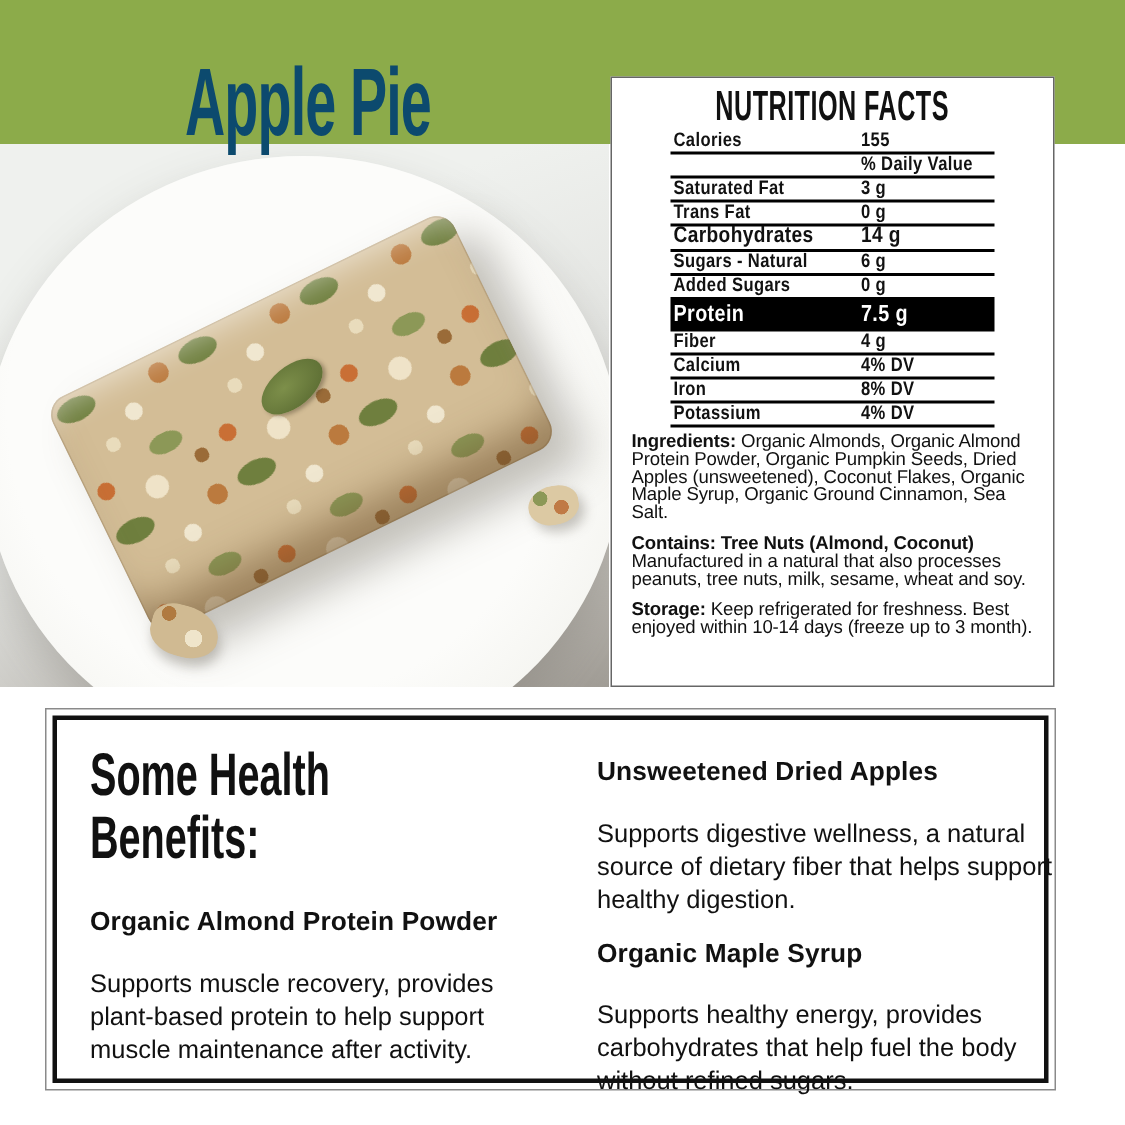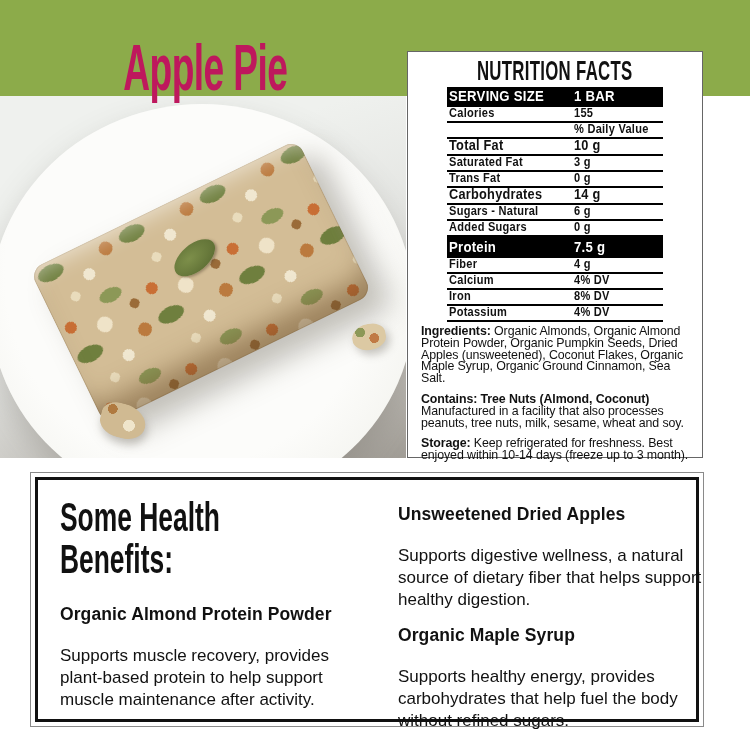--- a/index.html
+++ b/index.html
@@ -4,21 +4,21 @@
 <style>
   html,body{margin:0;padding:0;background:#fff;}
   #stage{position:relative;width:750px;height:750px;background:#fff;overflow:hidden;
          font-family:"Liberation Sans",sans-serif;color:#111;}
 
   
   .band{position:absolute;left:0;top:0;width:750px;height:96px;background:#8cab4a;z-index:1;}
 
   
   .ptitle{position:absolute;left:0;top:36px;width:410px;text-align:center;z-index:6;
-          font-size:64px;font-weight:700;line-height:1;color:#be185d;}
+          font-size:64px;font-weight:700;line-height:1;color:#0c4a6e;}
   .ptitle .cond{display:inline-block;transform:scaleX(.58);transform-origin:50% 50%;
           letter-spacing:-1px;white-space:nowrap;}
 
   
   .photo{position:absolute;left:0;top:96px;width:406px;height:362px;overflow:hidden;z-index:2;
          background:linear-gradient(160deg,#eff1ee 25%,#e3e4e1 55%,#bcb9b3 85%,#a09c95 100%);}
   .plate{position:absolute;left:-10px;top:8px;width:424px;height:404px;border-radius:50%;
          background:radial-gradient(ellipse at 47% 42%,#fcfcfa 58%,#f5f5f1 76%,#ebebe6 90%,#dfdfda 100%);
          box-shadow:0 14px 30px rgba(90,88,80,.25);}
   .bar{position:absolute;left:52px;top:100px;width:298px;height:172px;border-radius:14px;
@@ -99,35 +99,27 @@
     </div>
     <div class="crumb c1"></div>
     <div class="crumb c2"></div>
   </div>
 
   <div class="npanel">
     <div class="nf-title">
       <span class="cond">NUTRITION FACTS</span>
     </div>
     <div class="ntable">
-      <div class="nrow black h20">
-        <span class="lbl">SERVING SIZE</span>
-        <span class="val">1 BAR</span>
-      </div>
       <div class="nrow">
         <span class="lbl">Calories</span>
         <span class="val">155</span>
       </div>
       <div class="nrow">
         <span class="lbl"></span>
         <span class="val">% Daily Value</span>
-      </div>
-      <div class="nrow big h17">
-        <span class="lbl">Total Fat</span>
-        <span class="val">10 g</span>
       </div>
       <div class="nrow">
         <span class="lbl">Saturated Fat</span>
         <span class="val">3 g</span>
       </div>
       <div class="nrow">
         <span class="lbl">Trans Fat</span>
         <span class="val">0 g</span>
       </div>
       <div class="nrow big h17">
@@ -158,21 +150,21 @@
         <span class="lbl">Iron</span>
         <span class="val">8% DV</span>
       </div>
       <div class="nrow">
         <span class="lbl">Potassium</span>
         <span class="val">4% DV</span>
       </div>
     </div>
     <div class="ntext">
       <p><strong>Ingredients:</strong> <span>Organic Almonds, Organic Almond Protein Powder, Organic Pumpkin Seeds, Dried Apples (unsweetened), Coconut Flakes, Organic Maple Syrup, Organic Ground Cinnamon, Sea Salt.</span></p>
-      <p><strong>Contains: Tree Nuts (Almond, Coconut)</strong><br><span>Manufactured in a facility that also processes peanuts, tree nuts, milk, sesame, wheat and soy.</span></p>
+      <p><strong>Contains: Tree Nuts (Almond, Coconut)</strong><br><span>Manufactured in a natural that also processes peanuts, tree nuts, milk, sesame, wheat and soy.</span></p>
       <p><strong>Storage:</strong> <span>Keep refrigerated for freshness. Best enjoyed within 10-14 days (freeze up to 3 month).</span></p>
     </div>
   </div>
 
   <div class="benefits-outer">
     <div class="benefits-inner">
       <div class="col-left">
         <div class="bheading">Some Health Benefits:</div>
         <div>
           <p class="b-name">Organic Almond Protein Powder</p>

